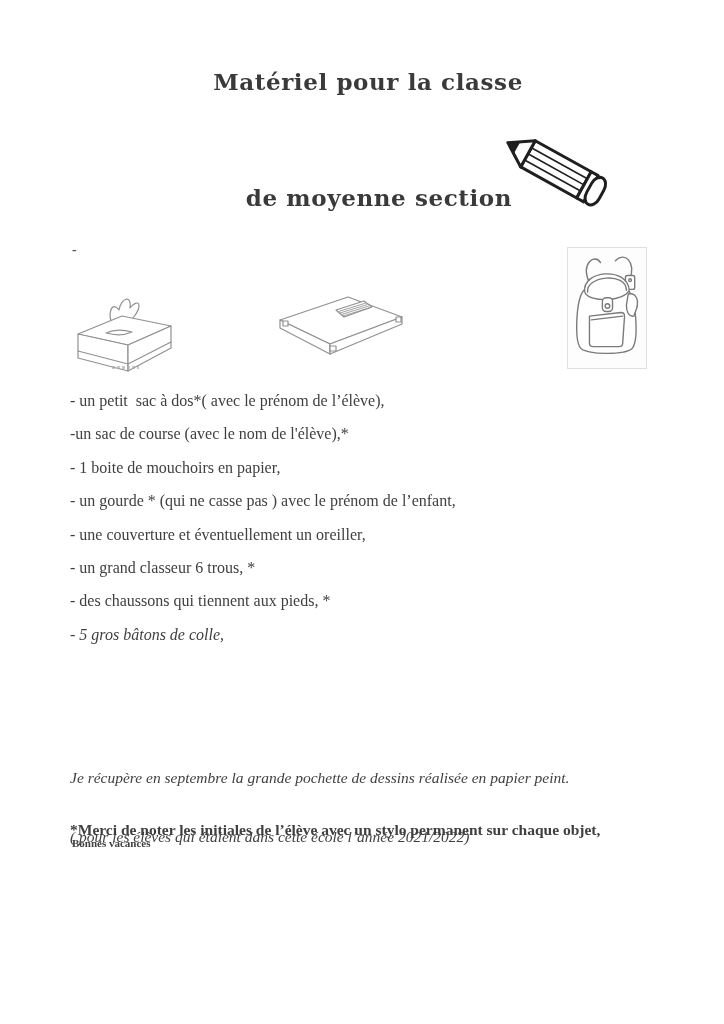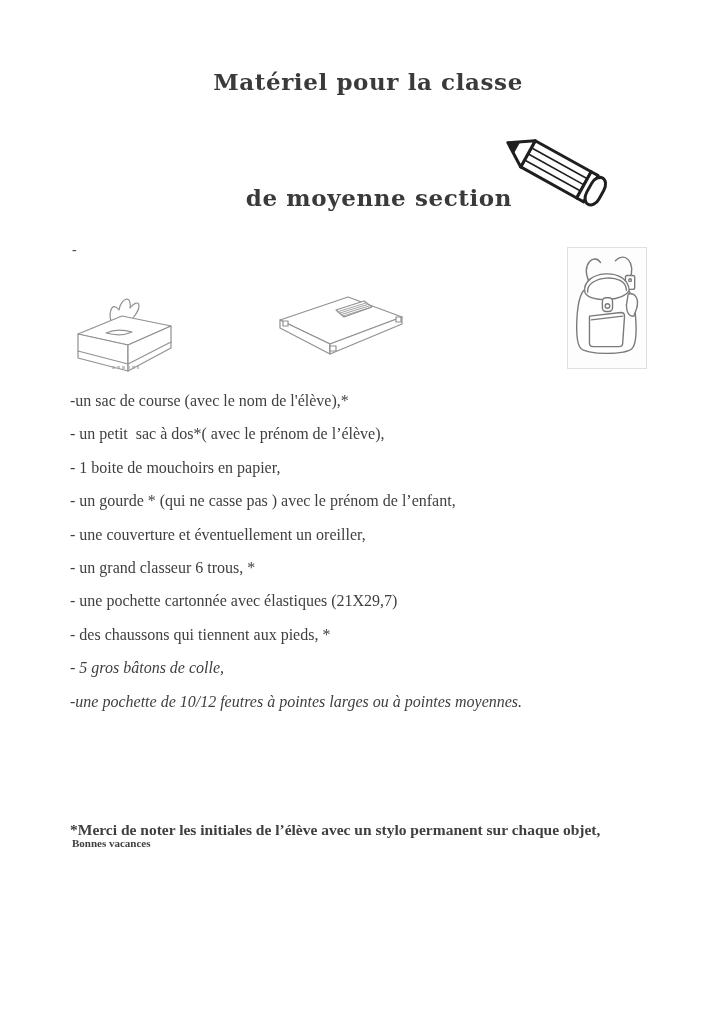--- a/index.html
+++ b/index.html
@@ -193,32 +193,34 @@
       <path class="bp" d="M15,44 C11,20 62,16 63,42 C58,54 20,56 15,44 Z"></path>
       <path class="bpn" d="M18,44 C16,26 60,22 60,42"></path>
       <rect class="bp" x="34" y="50" width="11" height="15" rx="4"></rect>
       <circle class="bp" cx="39.5" cy="59" r="2.5"></circle>
       <path class="bp" d="M20,70 L54,66 Q58,66 58,70 L56,99 Q56,103 52,103 L24,103 Q20,103 20,99 Z"></path>
       <path class="bpn" d="M22,74 L56,70"></path>
     </svg>
   </div>
 
   <ul class="supply-list">
+    <li>- un petit  sac à dos*( avec le prénom de l’élève),</li>
     <li>-un sac de course (avec le nom de l'élève),*</li>
-    <li>- un petit  sac à dos*( avec le prénom de l’élève),</li>
     <li>- 1 boite de mouchoirs en papier,</li>
     <li>- un gourde * (qui ne casse pas ) avec le prénom de l’enfant,</li>
     <li>- une couverture et éventuellement un oreiller,</li>
     <li>- un grand classeur 6 trous, *</li>
-    <li>- une pochette cartonnée avec élastiques (21X29,7)</li>
     <li>- des chaussons qui tiennent aux pieds, *</li>
     <li class="italic">- 5 gros bâtons de colle,</li>
-    <li class="italic">-une pochette de 10/12 feutres à pointes larges ou à pointes moyennes.</li>
   </ul>
 
+  <div class="september-note">
+    <div>Je récupère en septembre la grande pochette de dessins réalisée en papier peint.</div>
+    <div>( pour les élèves qui étaient dans cette école l’année 2021/2022)</div>
+  </div>
 
   <div class="marking-note">
     <div>*Merci de noter les initiales de l’élève avec un stylo permanent sur chaque objet,</div>
     <div>c’est un peu long … mais cela évite beaucoup de pertes.</div>
   </div>
 
   <div class="signature-farewell">Bonnes vacances</div>
 
   <div class="signature-names">
     <div>Nathalie Feuvrier Etevenard</div>

